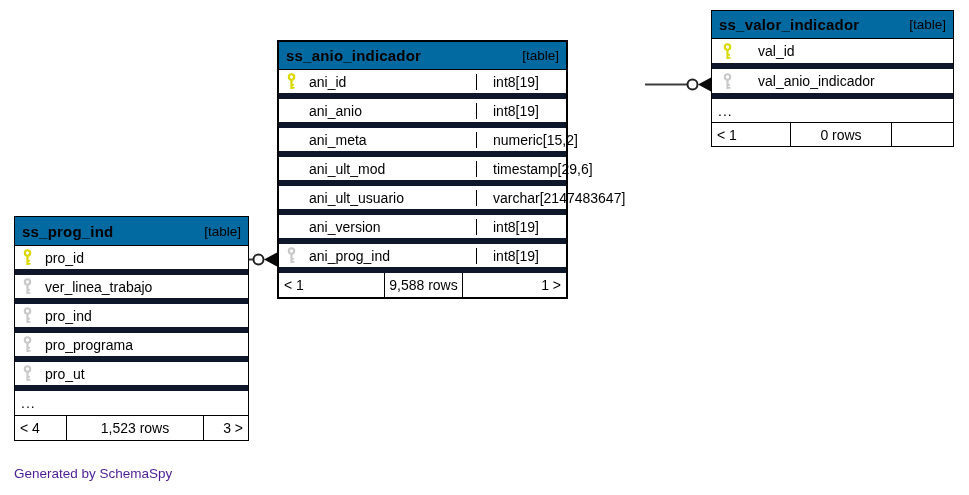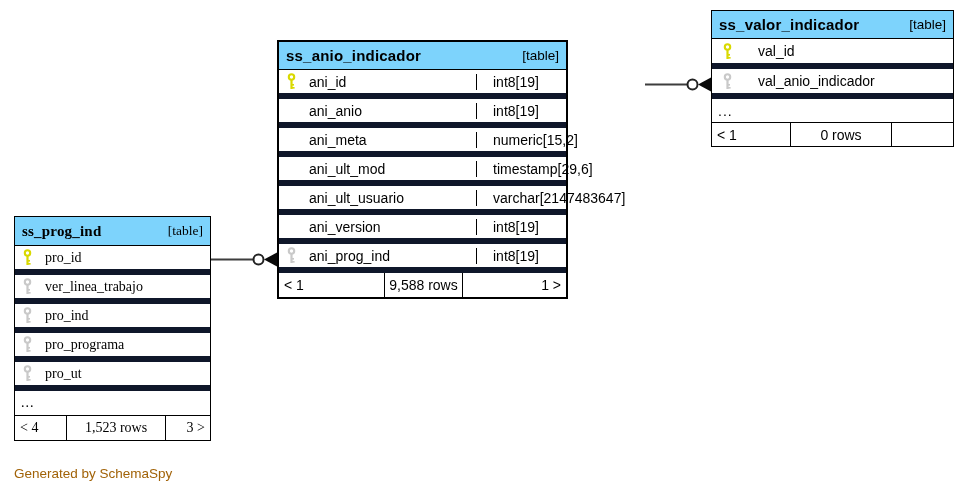--- a/index.html
+++ b/index.html
@@ -16,27 +16,27 @@
 
   
   .db-table {
     position: absolute;
     background: #ffffff;
     border: 1.5px solid #000;
     font-size: 14px;
   }
   #tbl-ss_anio_indicador  { left: 277px; top: 40px;  width: 291px; border-width: 2.5px; }
   #tbl-ss_valor_indicador { left: 711px; top: 10px;  width: 243px; }
-  #tbl-ss_prog_ind        { left: 14px;  top: 216px; width: 197px; font-family: Liberation Serif, serif; }
+  #tbl-ss_prog_ind        { left: 14px;  top: 216px; width: 235px; }
 
   .tbl-header {
     display: flex;
     justify-content: space-between;
     align-items: center;
-    background: #7dd3fc;
+    background: #0369a1;
     border-bottom: 1px solid #000;
     padding: 0 7px;
     height: 28px;
     cursor: pointer;
   }
   #tbl-ss_prog_ind .tbl-header { height: 29px; }
   .tbl-title { font-weight: bold; font-size: 15px; letter-spacing: 0.2px; }
   .tbl-badge { font-size: 13.5px; }
 
   .tbl-row {
@@ -97,21 +97,21 @@
     width: 969px; height: 495px;
     pointer-events: none;
   }
 
   
   #footer-note {
     position: absolute;
     left: 14px;
     top: 466px;
     font-size: 13.5px;
-    color: #a16207;
+    color: #4c1d95;
   }
 </style>
 </head>
 <body>
 
 <div id="canvas">
 
   <svg id="connector-layer" width="969" height="495" viewBox="0 0 969 495">
 
     <g>

